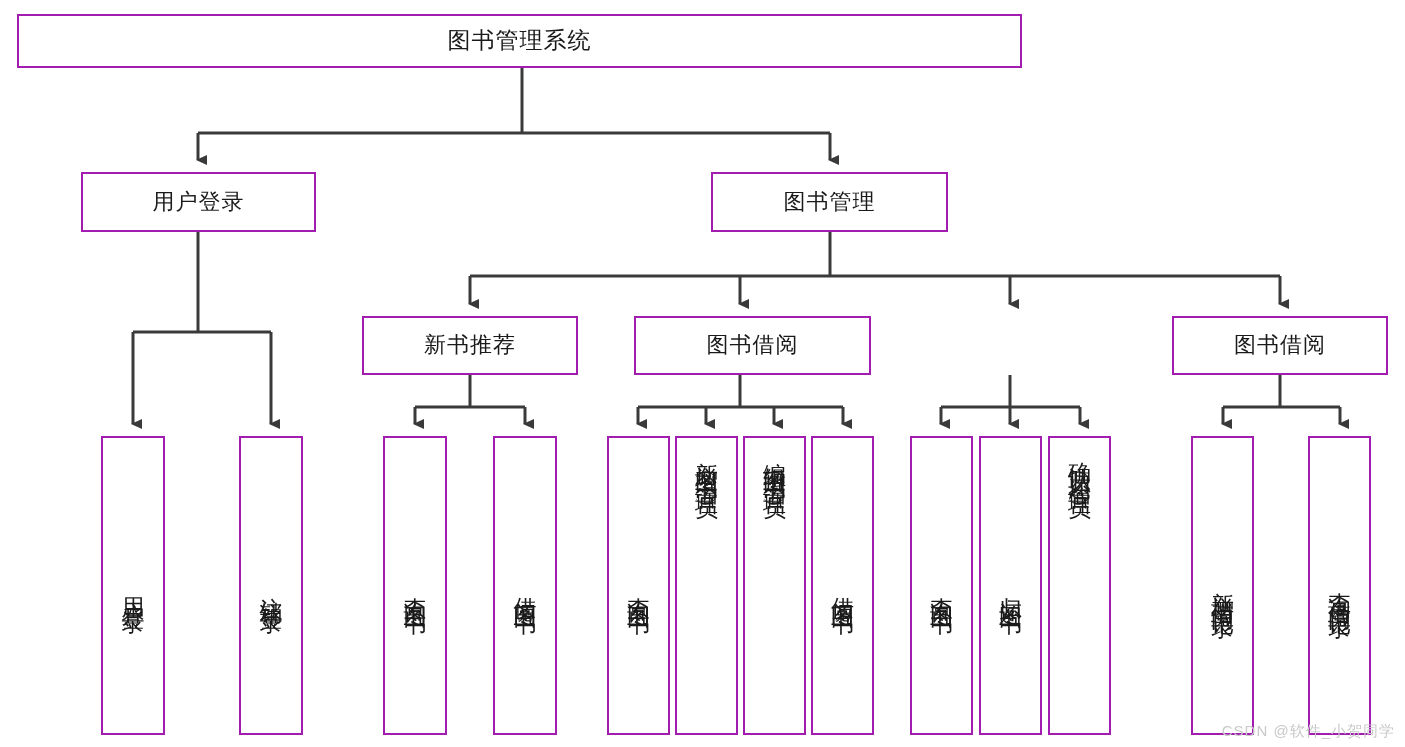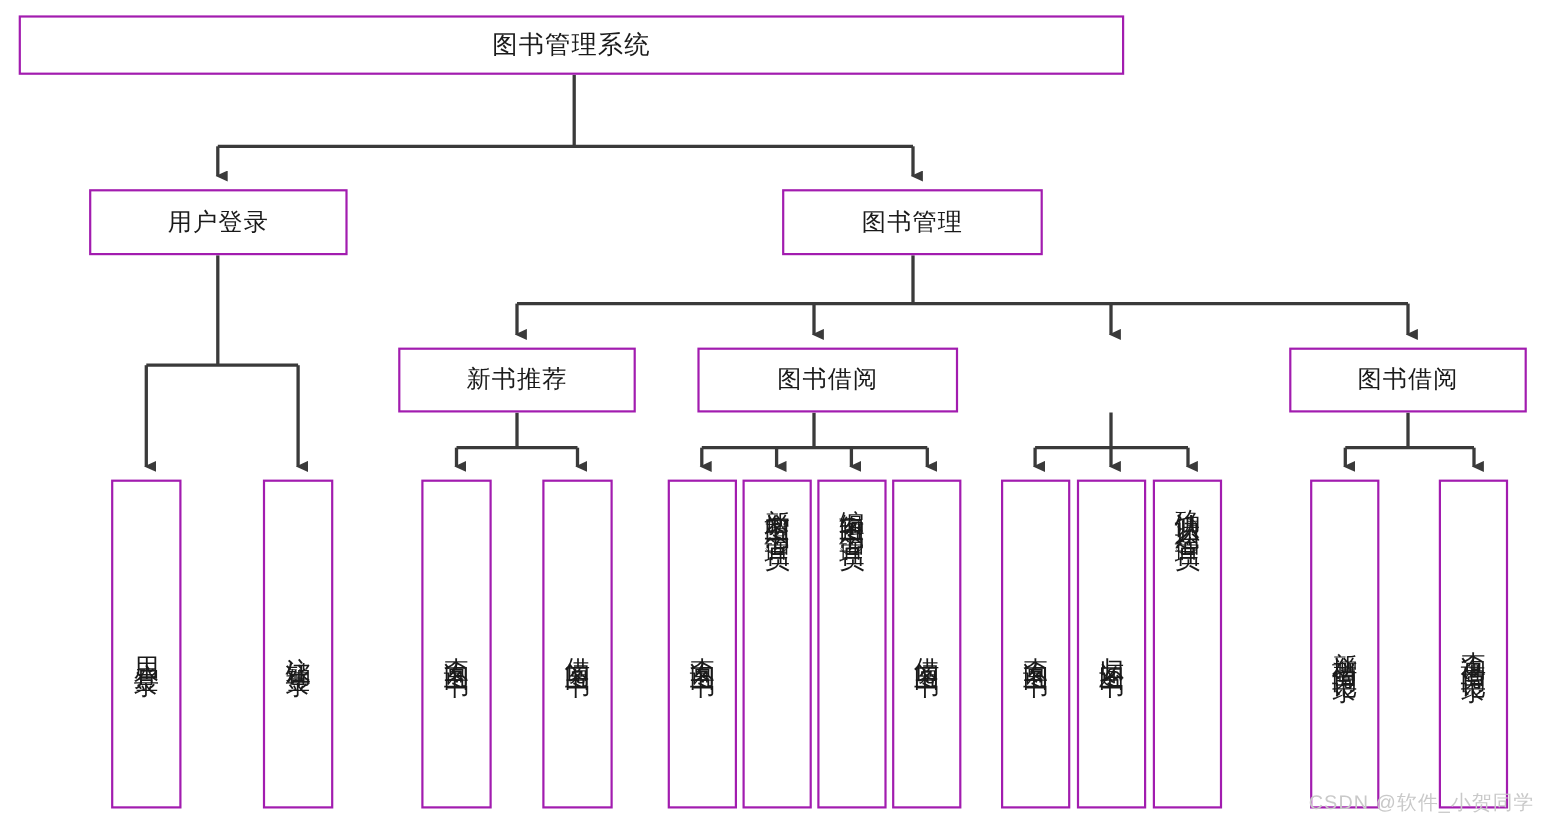--- a/index.html
+++ b/index.html
@@ -66,21 +66,21 @@
     align-items: center;
     justify-content: flex-start;
   }
   .node.vertical.centered .node-label {
     justify-content: center;
   }
   .watermark {
     position: absolute;
     right: 10px;
     bottom: 6px;
-    font-size: 18px;
+    font-size: 15px;
     color: #c9c9c9;
     letter-spacing: 1px;
     white-space: nowrap;
   }
 </style>
 </head>
 <body>
 
 <div id="diagram-root">
 

